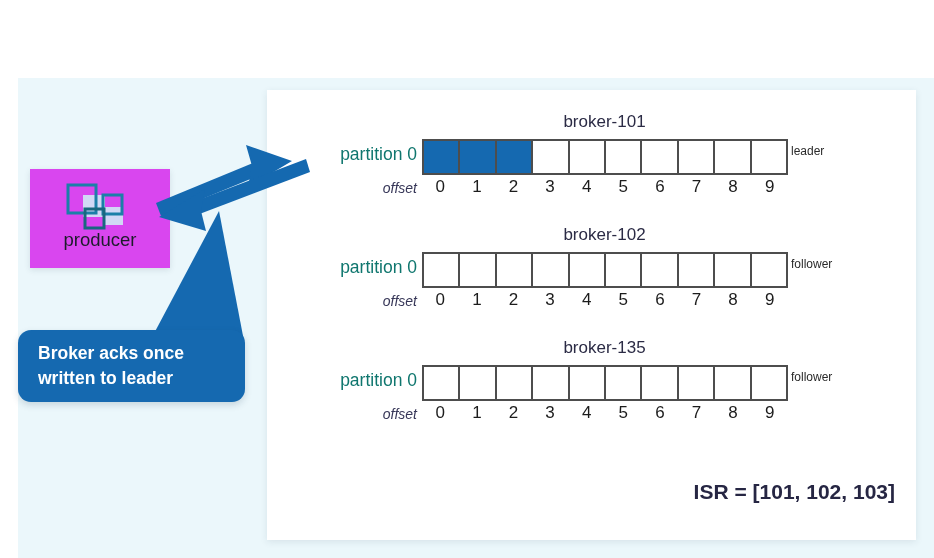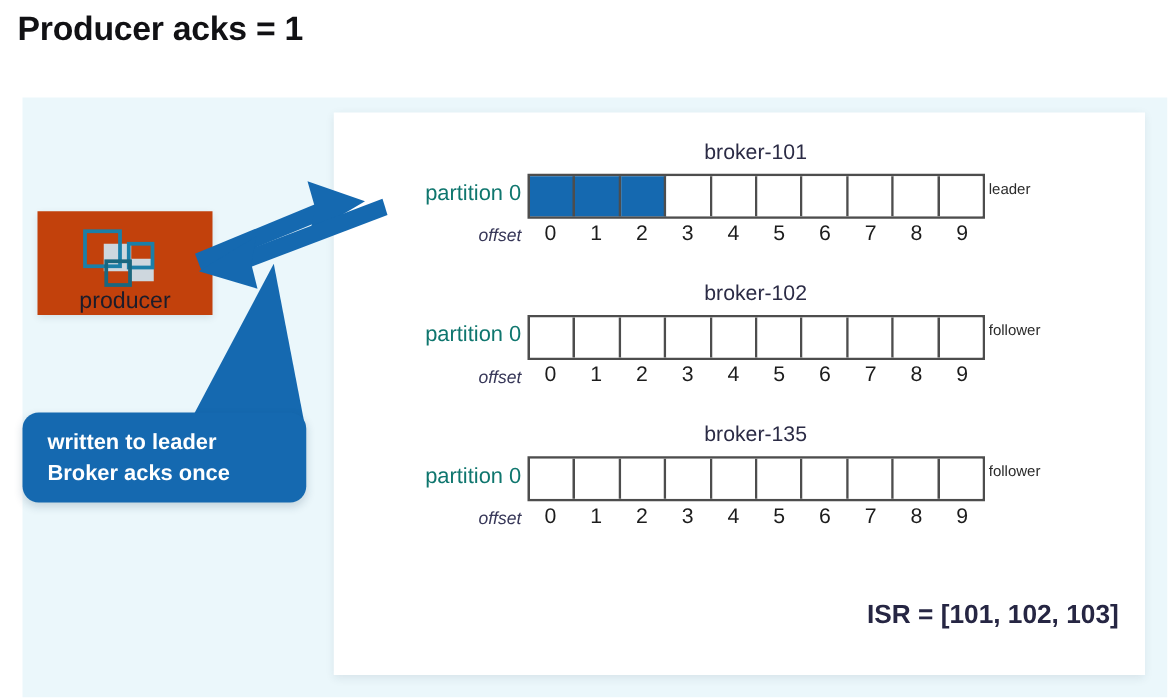--- a/index.html
+++ b/index.html
@@ -154,22 +154,22 @@
     white-space: nowrap;
     font-weight: bold;
   }
 
   
   .producer-card {
     position: absolute;
     left: 30px;
     top: 169px;
     width: 140px;
-    height: 83px;
-    background: #c2410c;
+    height: 99px;
+    background: #d946ef;
     box-shadow: 0 2px 6px rgba(40,60,80,0.13);
   }
   .producer-icon {
     position: absolute;
     left: 33px;
     top: 14px;
     width: 75px;
     height: 48px;
   }
   .producer-name {
@@ -212,21 +212,20 @@
     font-weight: bold;
     color: #ffffff;
     line-height: 25px;
   }
 </style>
 </head>
 <body>
 
 <div id="page">
 
-  <div class="page-title">Producer acks = 1</div>
 
   <div class="canvas"></div>
 
   <div class="broker-panel">
 
     <div class="broker-row r0">
       <div class="broker-title">broker-101</div>
       <div class="partition-label">partition 0</div>
       <div class="cells">
           <div class="cell filled"></div>
@@ -344,18 +343,18 @@
     <g>
       <polygon points="185,205 306,159 310,172 189,218" fill="#1569b0"></polygon>
       <polygon points="159,217 205,189 201,211 206,231" fill="#1569b0"></polygon>
     </g>
 
     <polygon points="219,211 244,341 150,341" fill="#1569b0"></polygon>
   </svg>
 
   <div class="callout">
     <div class="callout-text">
+      <div>Broker acks once</div>
       <div>written to leader</div>
-      <div>Broker acks once</div>
     </div>
   </div>
 
 </div>
 
 </body></html>

